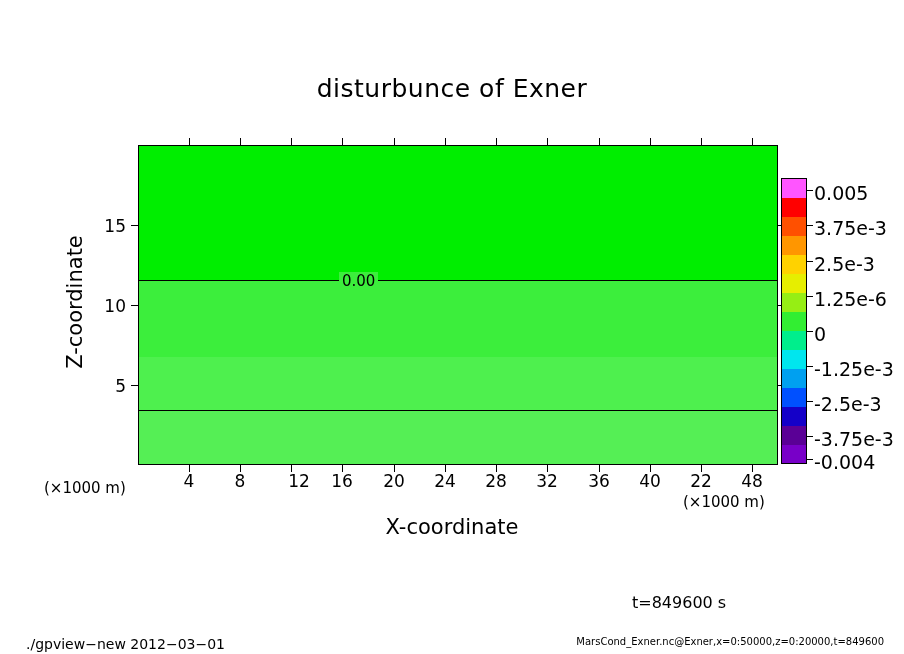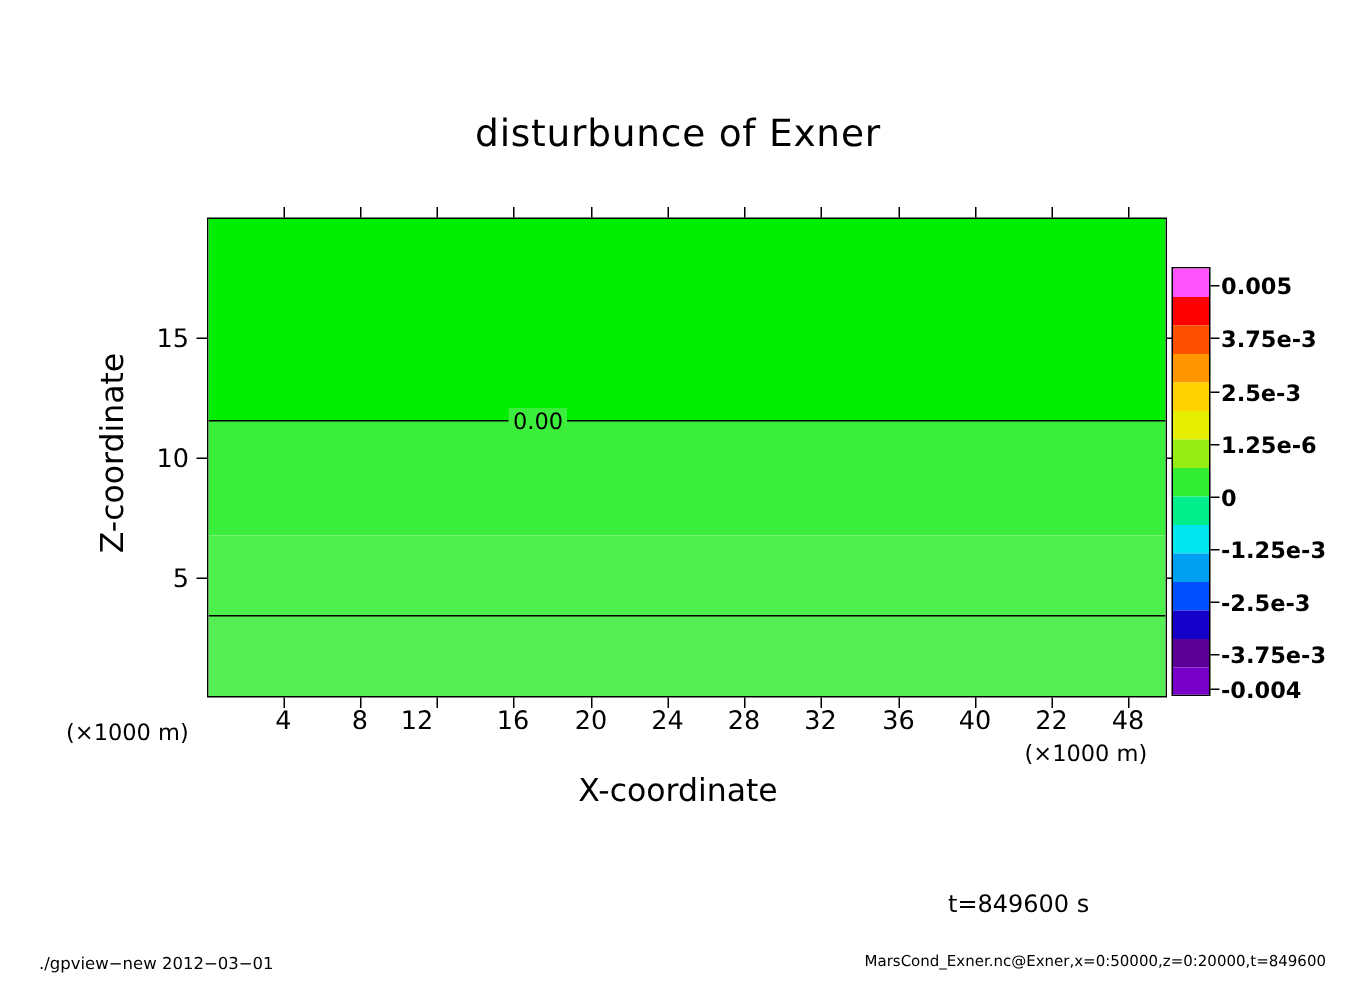--- a/index.html
+++ b/index.html
@@ -126,24 +126,23 @@
   }
   .cb-tick {
     position: absolute;
     height: 1px;
     width: 6px;
     background: #000;
   }
   .cb-lab {
     position: absolute;
     left: 814px;
-    font-size: 15px;
+    font-size: 19px;
     white-space: nowrap;
     color: #000;
-    font-weight: bold;
   }
   
   .contour-interval {
     position: absolute;
     left: 0;
     top: 560px;
     width: 904px;
     text-align: center;
     font-size: 17px;
     letter-spacing: 0.5px;
@@ -151,21 +150,21 @@
   .time-label {
     position: absolute;
     left: 632px;
     top: 593px;
     font-size: 16px;
   }
   .foot-left {
     position: absolute;
     left: 26px;
     top: 636px;
-    font-size: 11px;
+    font-size: 14px;
     color: #000;
   }
   .foot-right {
     position: absolute;
     right: 20px;
     top: 636px;
     font-size: 10px;
     text-align: right;
     color: #000;
   }
@@ -210,21 +209,21 @@
   <div class="tick-v" style="left:445px;top:138px;height:7px;"></div>
   <div class="tick-v" style="left:496px;top:138px;height:7px;"></div>
   <div class="tick-v" style="left:547px;top:138px;height:7px;"></div>
   <div class="tick-v" style="left:599px;top:138px;height:7px;"></div>
   <div class="tick-v" style="left:650px;top:138px;height:7px;"></div>
   <div class="tick-v" style="left:701px;top:138px;height:7px;"></div>
   <div class="tick-v" style="left:752px;top:138px;height:7px;"></div>
 
   <div class="xlab" style="left:169px;top:471px;width:40px;">4</div>
   <div class="xlab" style="left:220px;top:471px;width:40px;">8</div>
-  <div class="xlab" style="left:258px;top:471px;width:40px;">12</div>
+  <div class="xlab" style="left:279px;top:471px;width:40px;">12</div>
   <div class="xlab" style="left:322px;top:471px;width:40px;">16</div>
   <div class="xlab" style="left:374px;top:471px;width:40px;">20</div>
   <div class="xlab" style="left:425px;top:471px;width:40px;">24</div>
   <div class="xlab" style="left:476px;top:471px;width:40px;">28</div>
   <div class="xlab" style="left:527px;top:471px;width:40px;">32</div>
   <div class="xlab" style="left:579px;top:471px;width:40px;">36</div>
   <div class="xlab" style="left:630px;top:471px;width:40px;">40</div>
   <div class="xlab" style="left:681px;top:471px;width:40px;">22</div>
   <div class="xlab" style="left:732px;top:471px;width:40px;">48</div>
 

